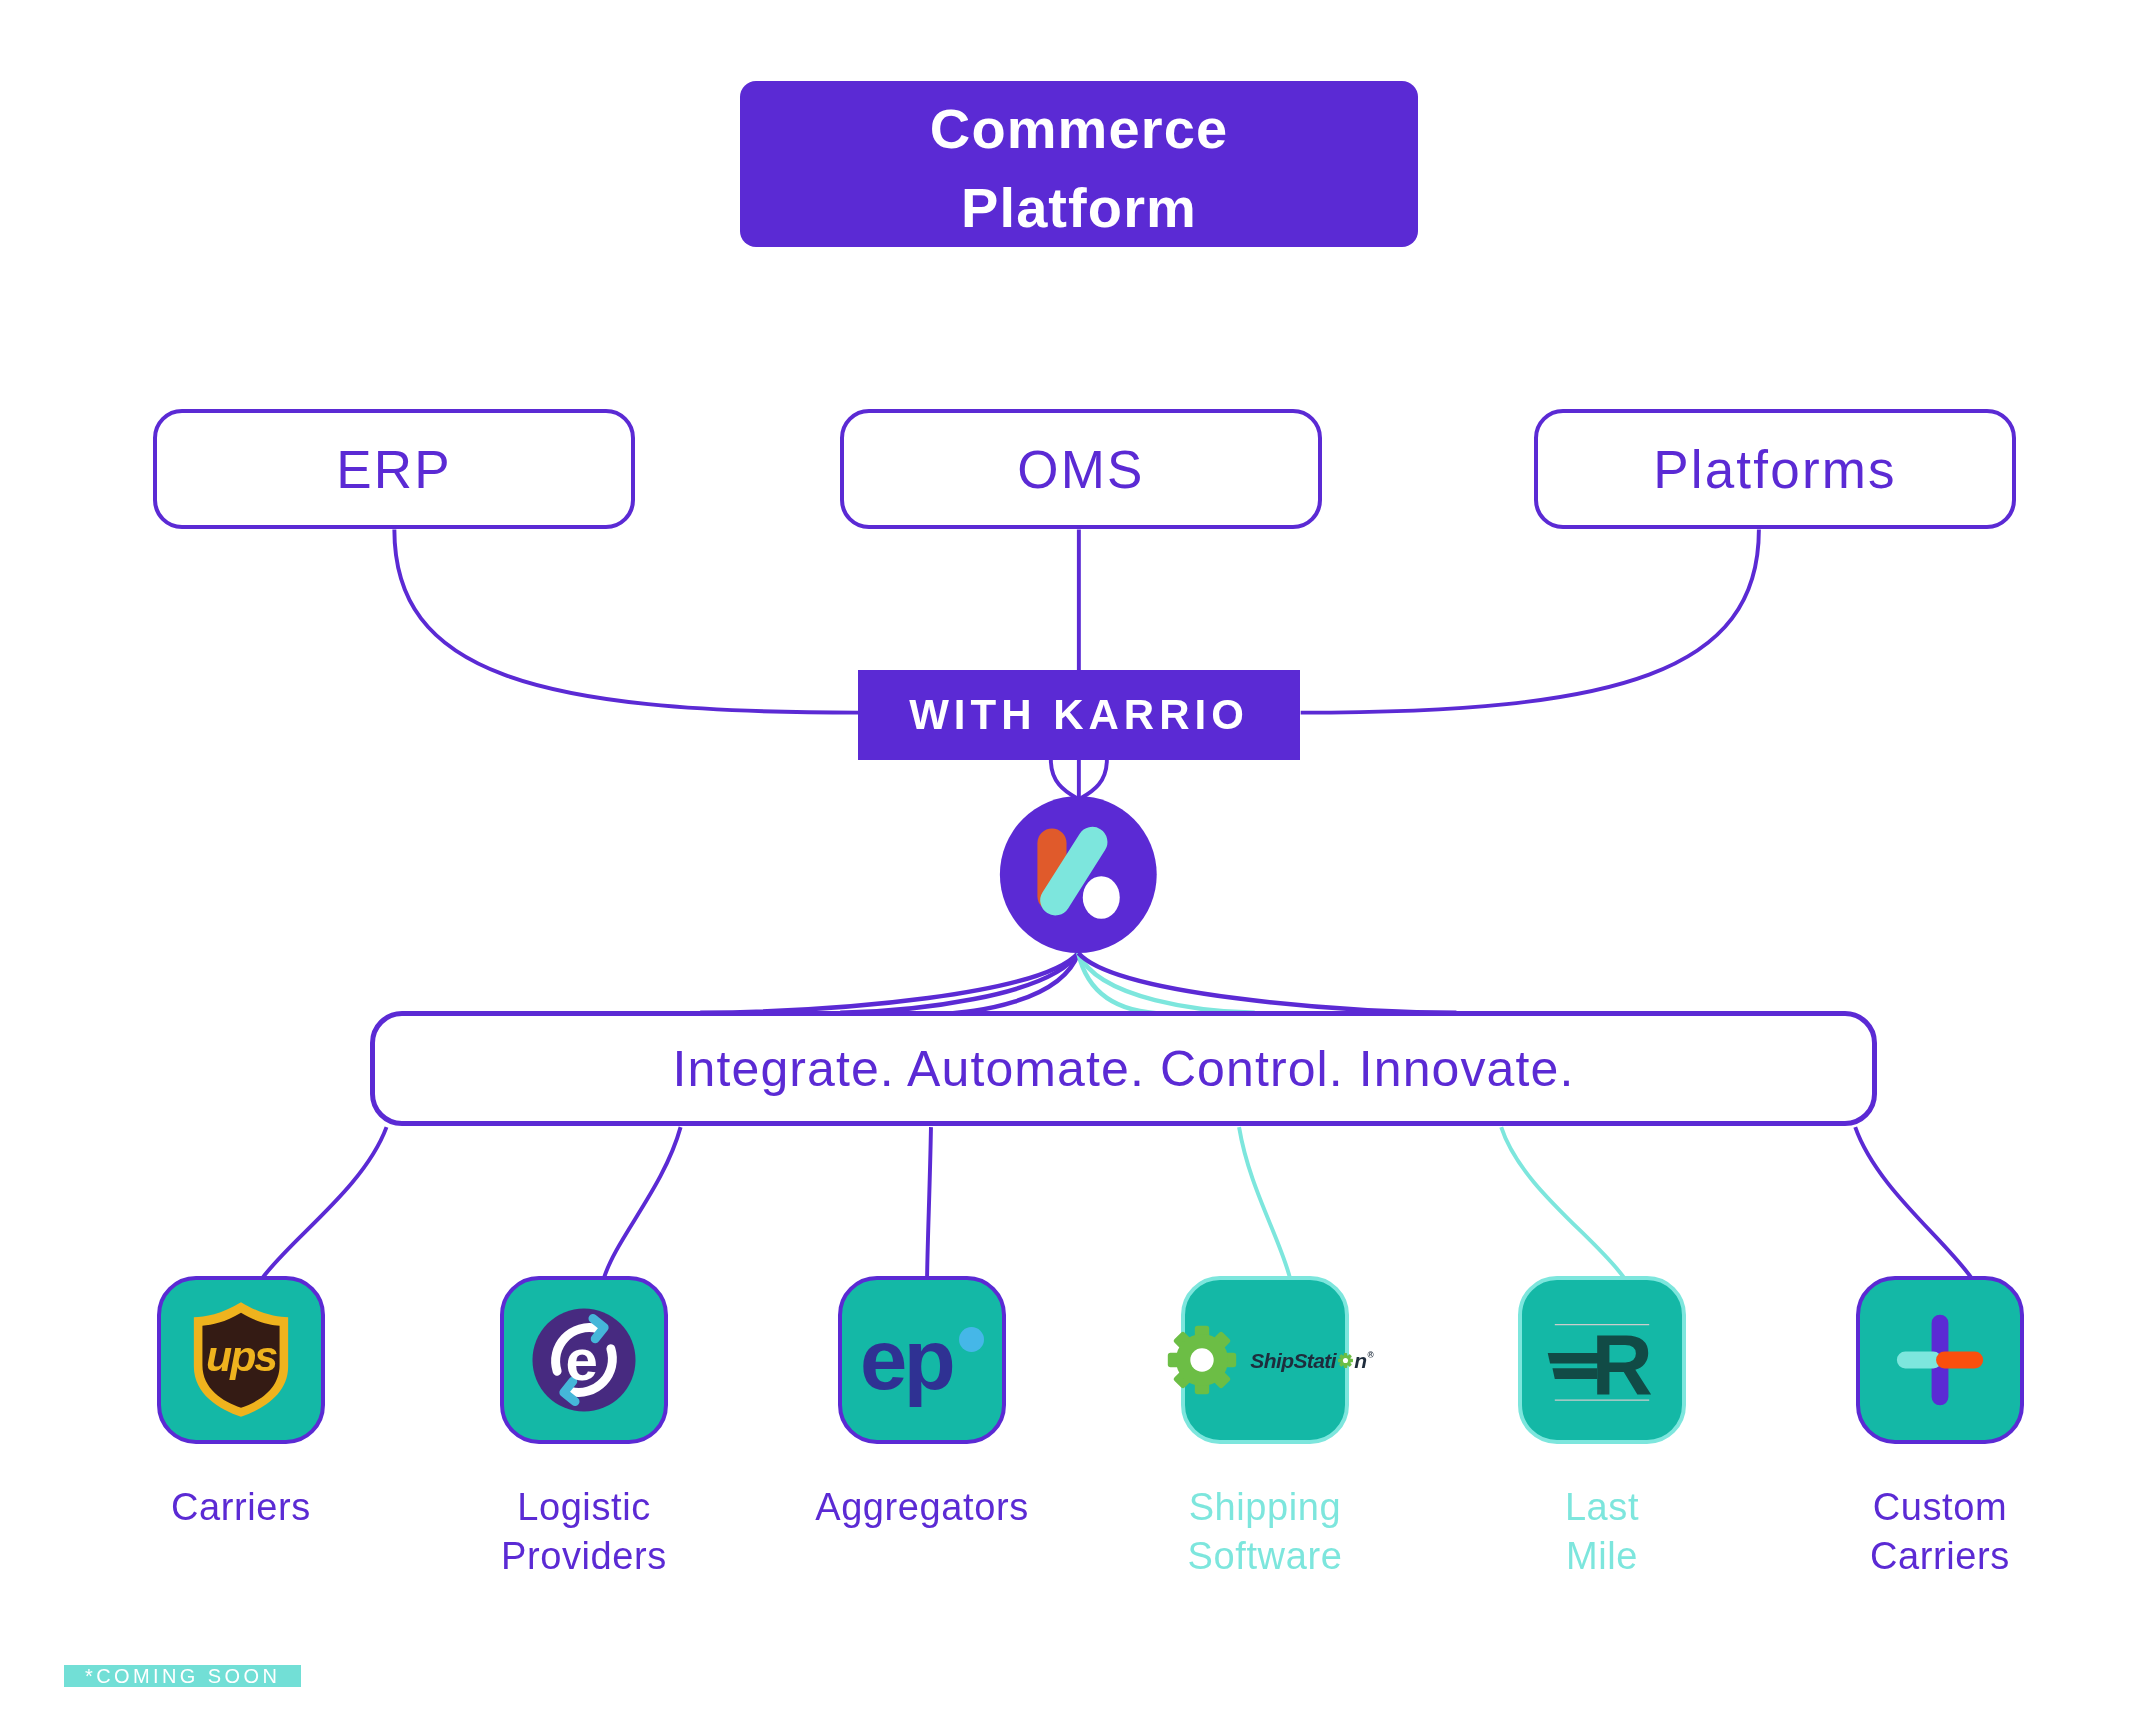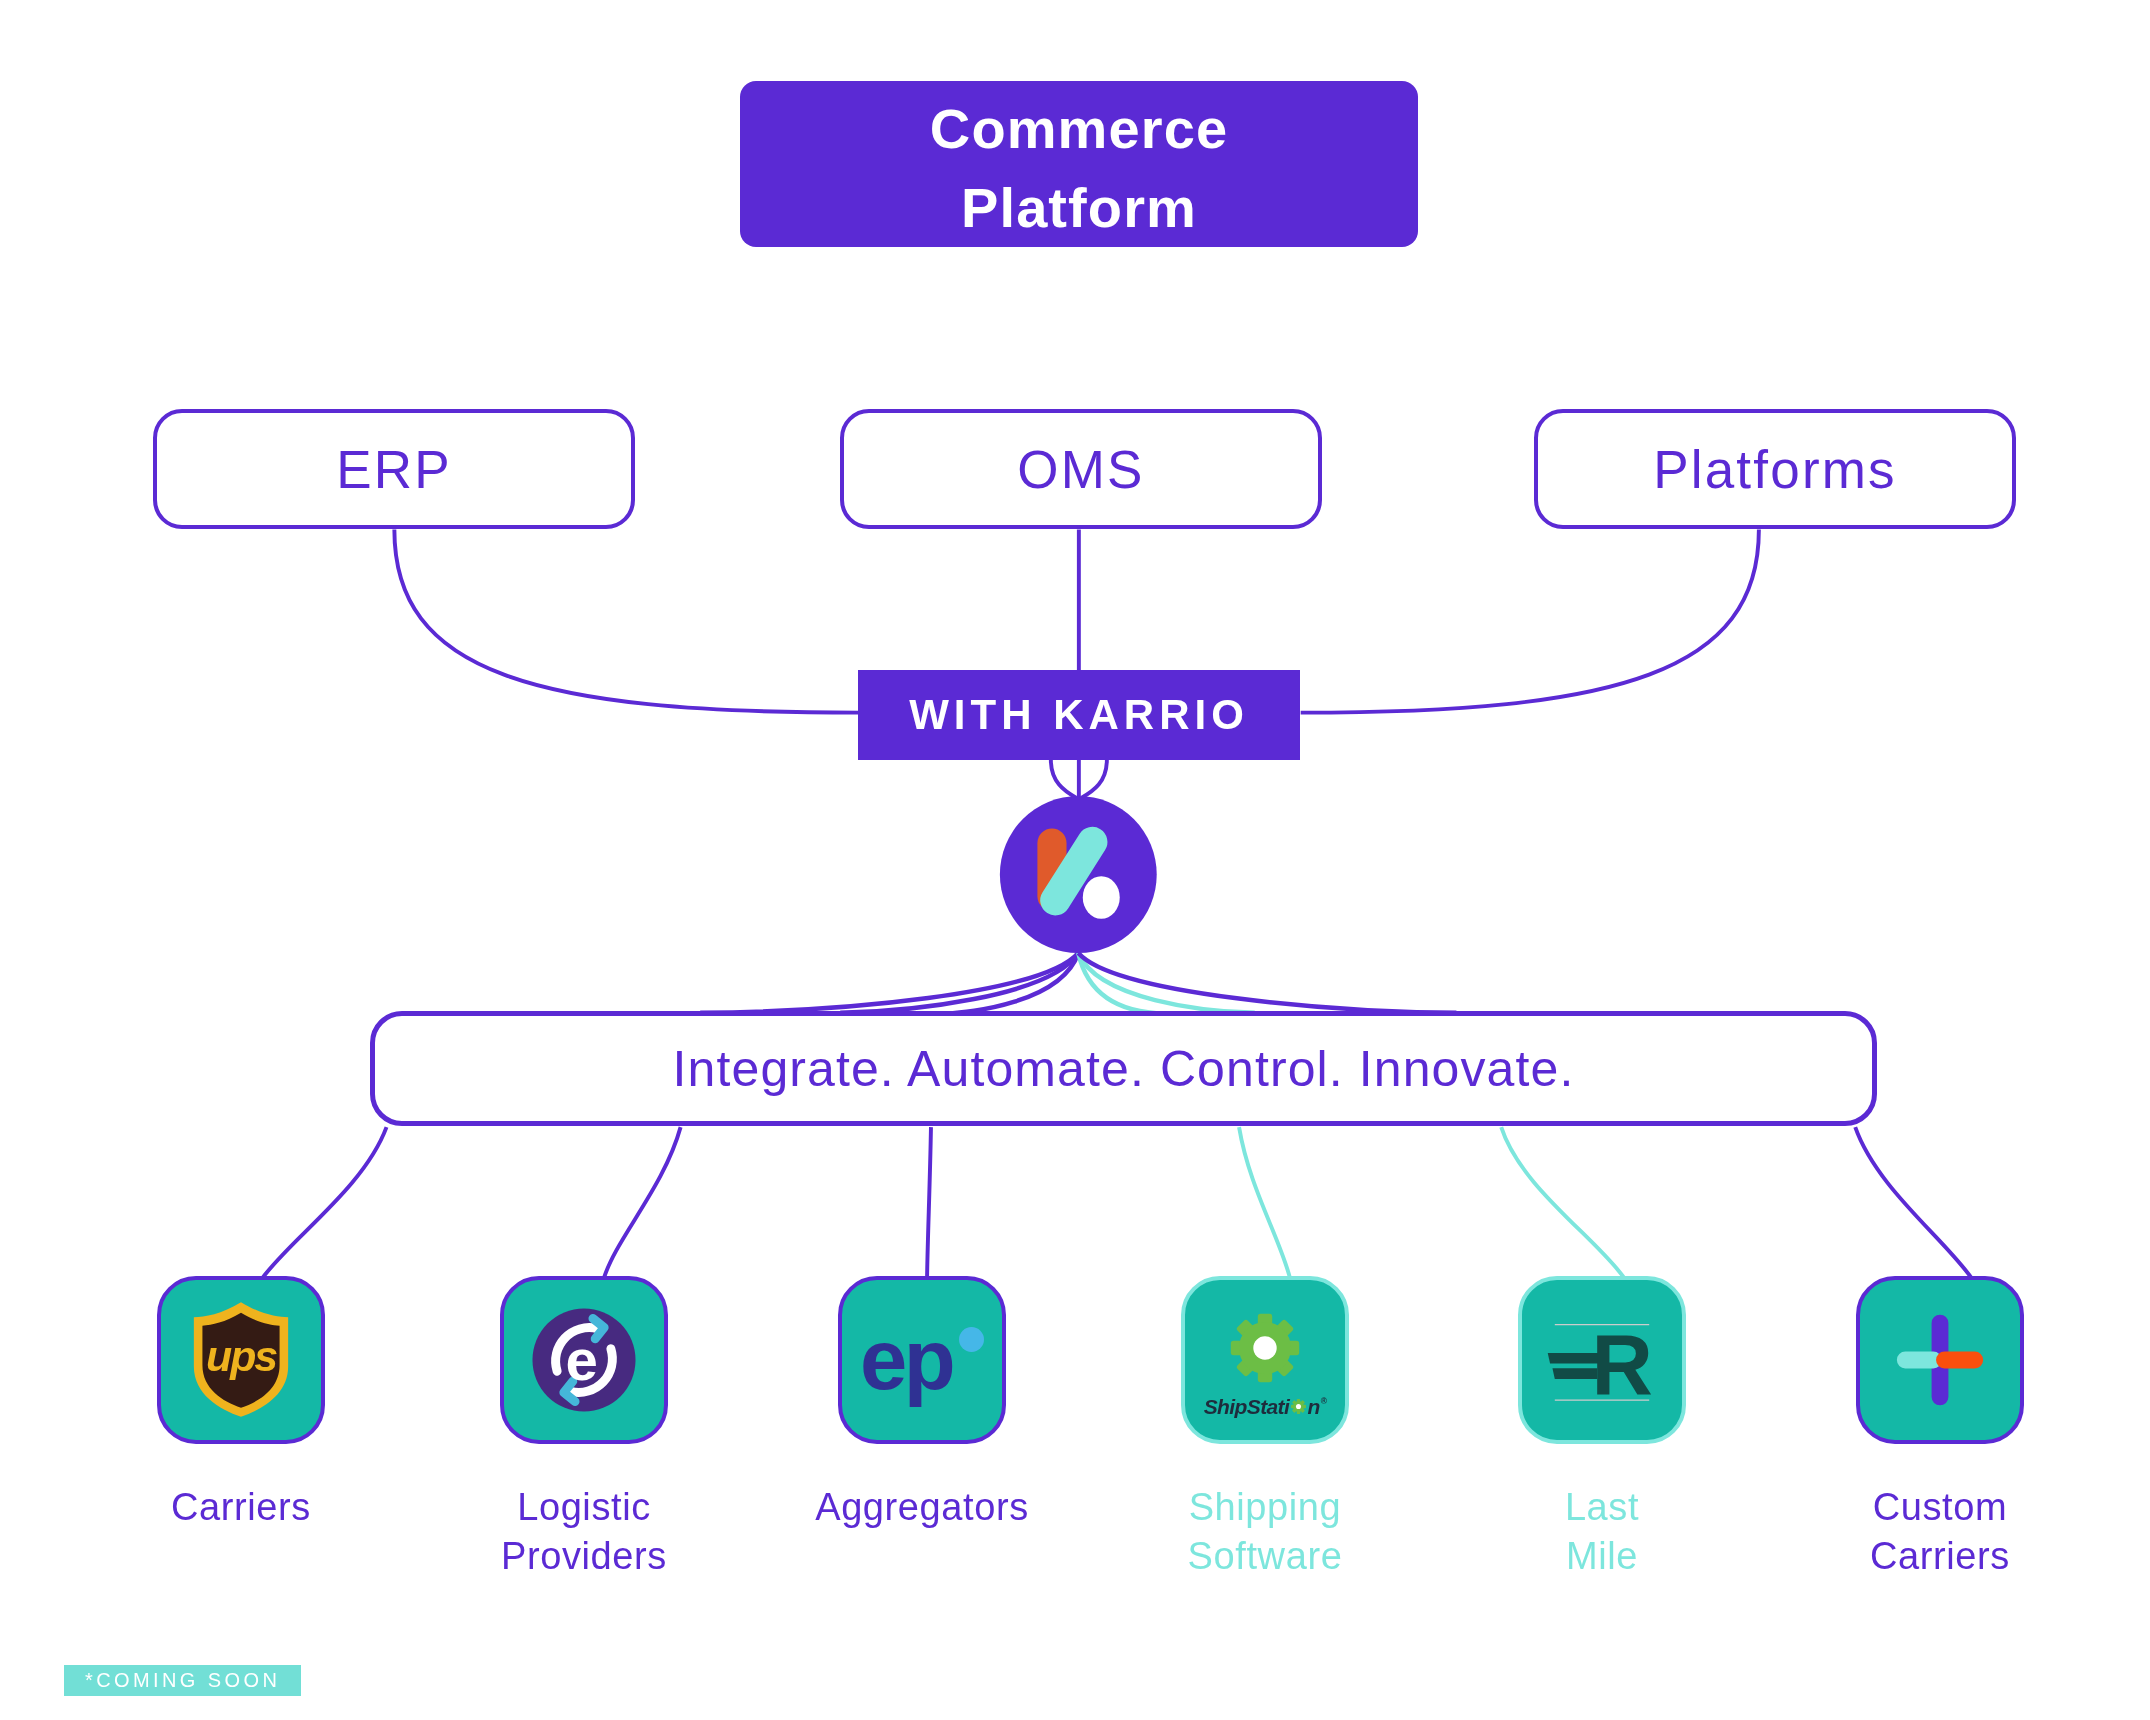--- a/index.html
+++ b/index.html
@@ -36,26 +36,26 @@
   .cat-label{position:absolute;top:1483px;width:358px;text-align:center;color:var(--purple);
              font-size:38px;line-height:1.28;font-weight:500;letter-spacing:0.6px;}
   .cat-label.teal{color:var(--teal);}
   #lab-0{left:62px;} #lab-1{left:405px;} #lab-2{left:743px;}
   #lab-3{left:1086px;} #lab-4{left:1423px;} #lab-5{left:1761px;}
   
   .ep-row{display:flex;align-items:flex-start;}
   .ep-text{font-size:85px;font-weight:800;color:#2f3193;line-height:0.78;letter-spacing:-3.4px;}
   .ep-dot{width:25px;height:25px;border-radius:50%;background:#45b7e8;margin-left:6.7px;margin-bottom:3.4px;}
   
-  .ss-wrap{display:flex;flex-direction:column;align-items:center;gap:3.4px;text-align:center;}
+  .ss-wrap{display:flex;flex-direction:row;align-items:center;gap:3.4px;text-align:center;}
   .ss-word{display:flex;align-items:center;color:#1e2c3c;font-weight:700;font-style:italic;
            font-size:21px;letter-spacing:-0.6px;line-height:1;}
   .ss-word sup{font-size:8.4px;font-style:normal;margin-left:1.1px;margin-top:-10px;}
   
-  .badge{position:absolute;left:64px;top:1665px;height:31px;padding:0 21px;background:#72dfd6;
+  .badge{position:absolute;left:64px;top:1665px;height:22px;padding:0 21px;background:#72dfd6;
          color:#ffffff;display:flex;align-items:center;justify-content:center;font-size:20px;
          font-weight:500;letter-spacing:3.4px;}
 </style>
 </head>
 <body>
 
 <div id="canvas">
 
   <svg id="connectors" viewBox="0 0 3840 3072">
     <g fill="none" stroke="#5b2ad4" stroke-width="7">

